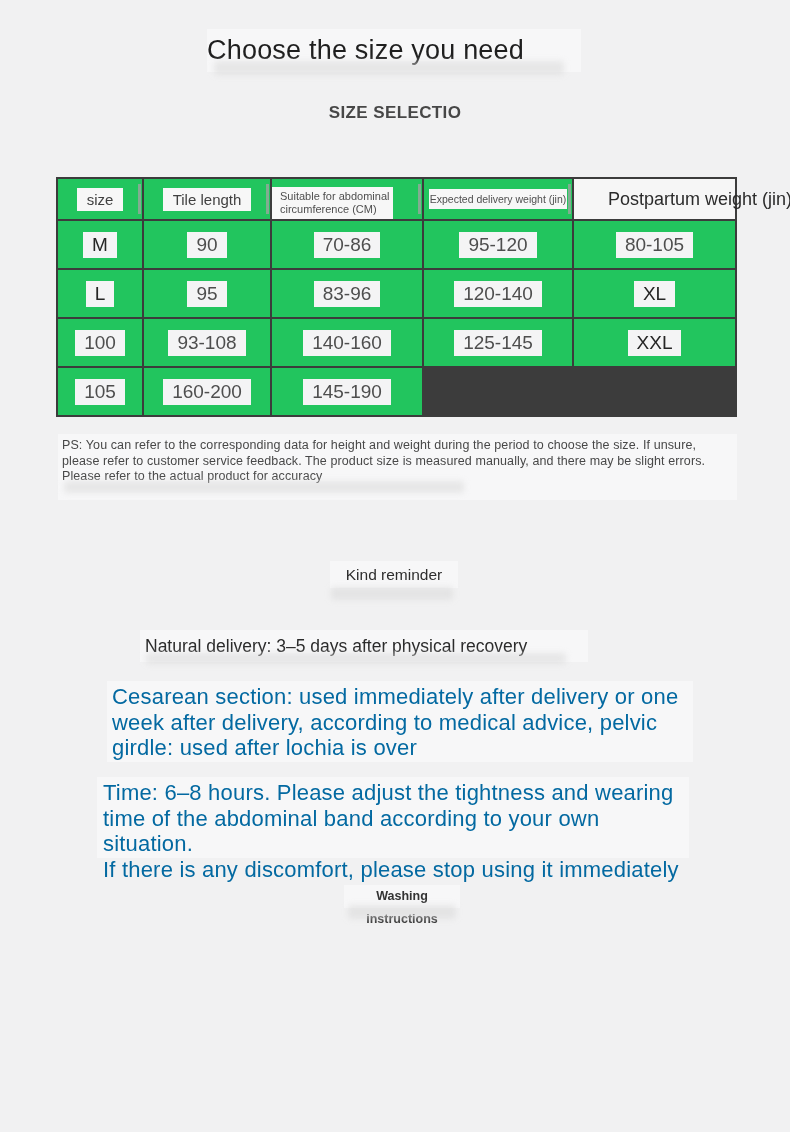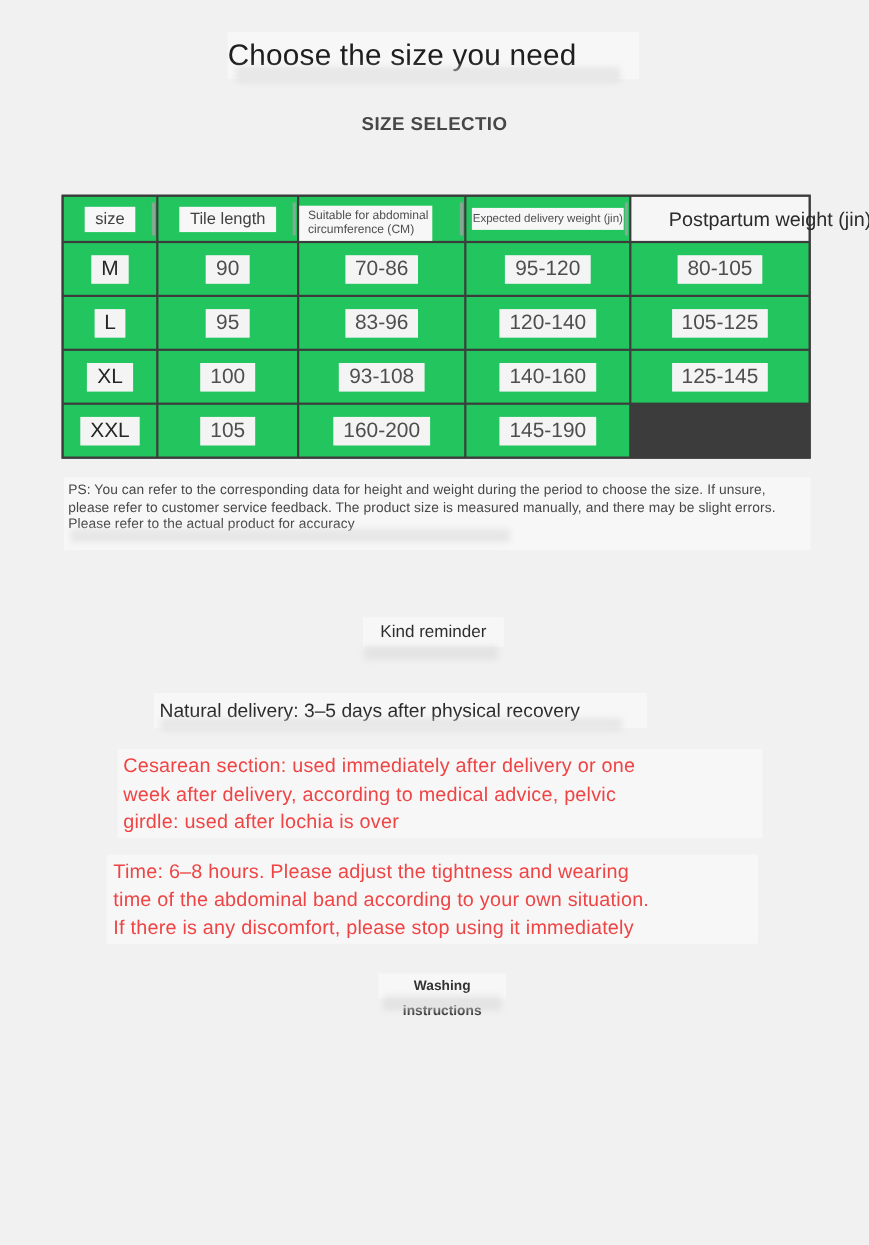--- a/index.html
+++ b/index.html
@@ -41,21 +41,21 @@
   
   .ps-box{position:absolute;left:58px;top:434px;width:679px;height:66px;box-sizing:border-box;
     padding:4px 2px 0 4px;font-size:12.5px;line-height:15.5px;color:#484848;
     white-space:pre-line;letter-spacing:.1px;}
 
   
   .reminder-head{position:absolute;left:330px;top:561px;width:128px;height:27px;line-height:27px;
     text-align:center;font-size:15.5px;color:#2e2e2e;}
   .natural-box{position:absolute;left:140px;top:630px;width:448px;height:32px;line-height:32px;
     font-size:17.5px;color:#2a2a2a;padding-left:5px;box-sizing:border-box;white-space:nowrap;}
-  .para{position:absolute;box-sizing:border-box;font-size:18px;line-height:25.5px;color:#ef4444;
+  .para{position:absolute;box-sizing:border-box;font-size:22px;line-height:25.5px;color:#0369a1;
     white-space:pre-line;letter-spacing:.2px;}
   .cesarean-box{left:107px;top:681px;width:586px;height:81px;padding:3px 0 0 5px;}
   .time-box{left:97px;top:777px;width:592px;height:81px;padding:3px 0 0 6px;}
 
   
   .washing-head{position:absolute;left:344px;top:885px;width:116px;height:23px;line-height:23px;
     text-align:center;font-size:12.5px;font-weight:600;color:#333333;}
   .washing-box{position:absolute;left:133px;top:951px;width:522px;height:94px;box-sizing:border-box;
     padding:8px 0 0 7px;font-size:14.5px;line-height:25px;color:#404040;
     white-space:pre-line;letter-spacing:.2px;}
@@ -110,23 +110,20 @@
       </div>
     <div class="tc cell">
         <span class="hl">95</span>
       </div>
     <div class="tc cell">
         <span class="hl">83-96</span>
       </div>
     <div class="tc cell">
         <span class="hl">120-140</span>
       </div>
-    <div class="tc cell">
-        <span class="hl">105-125</span>
-      </div>
 
     <div class="tc cell size-col">
         <span class="hl">XL</span>
       </div>
     <div class="tc cell">
         <span class="hl">100</span>
       </div>
     <div class="tc cell">
         <span class="hl">93-108</span>
       </div>

